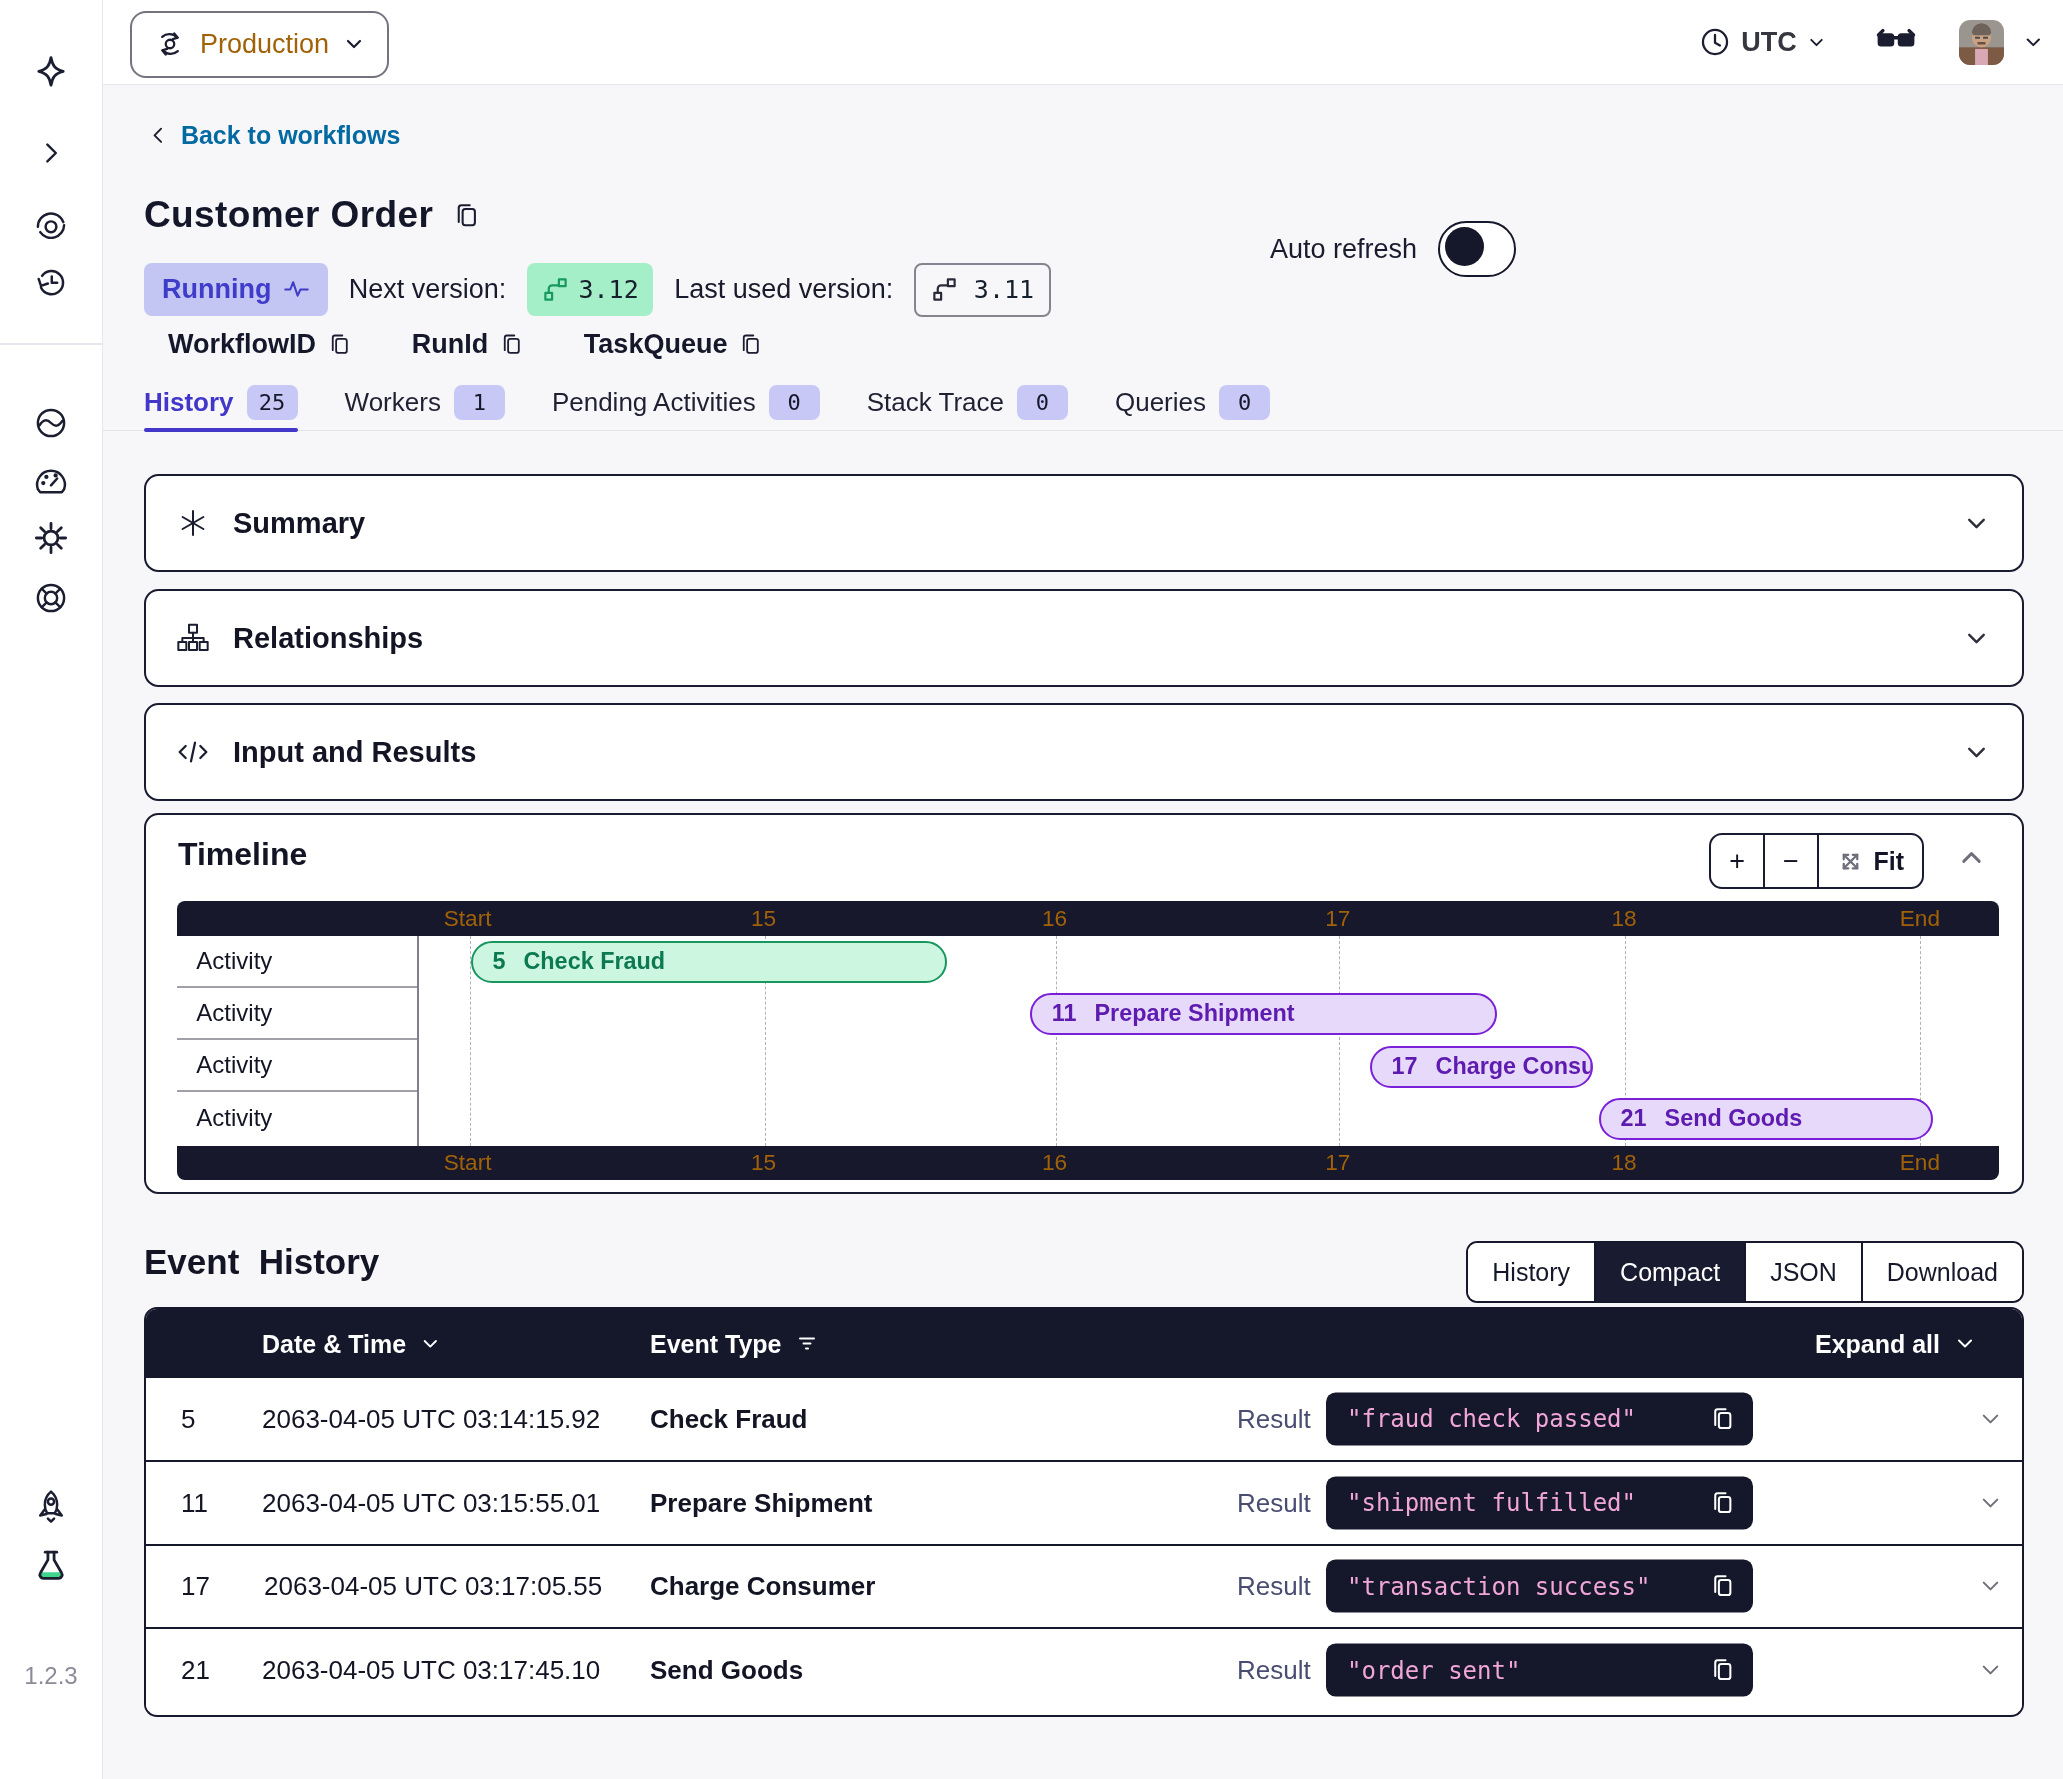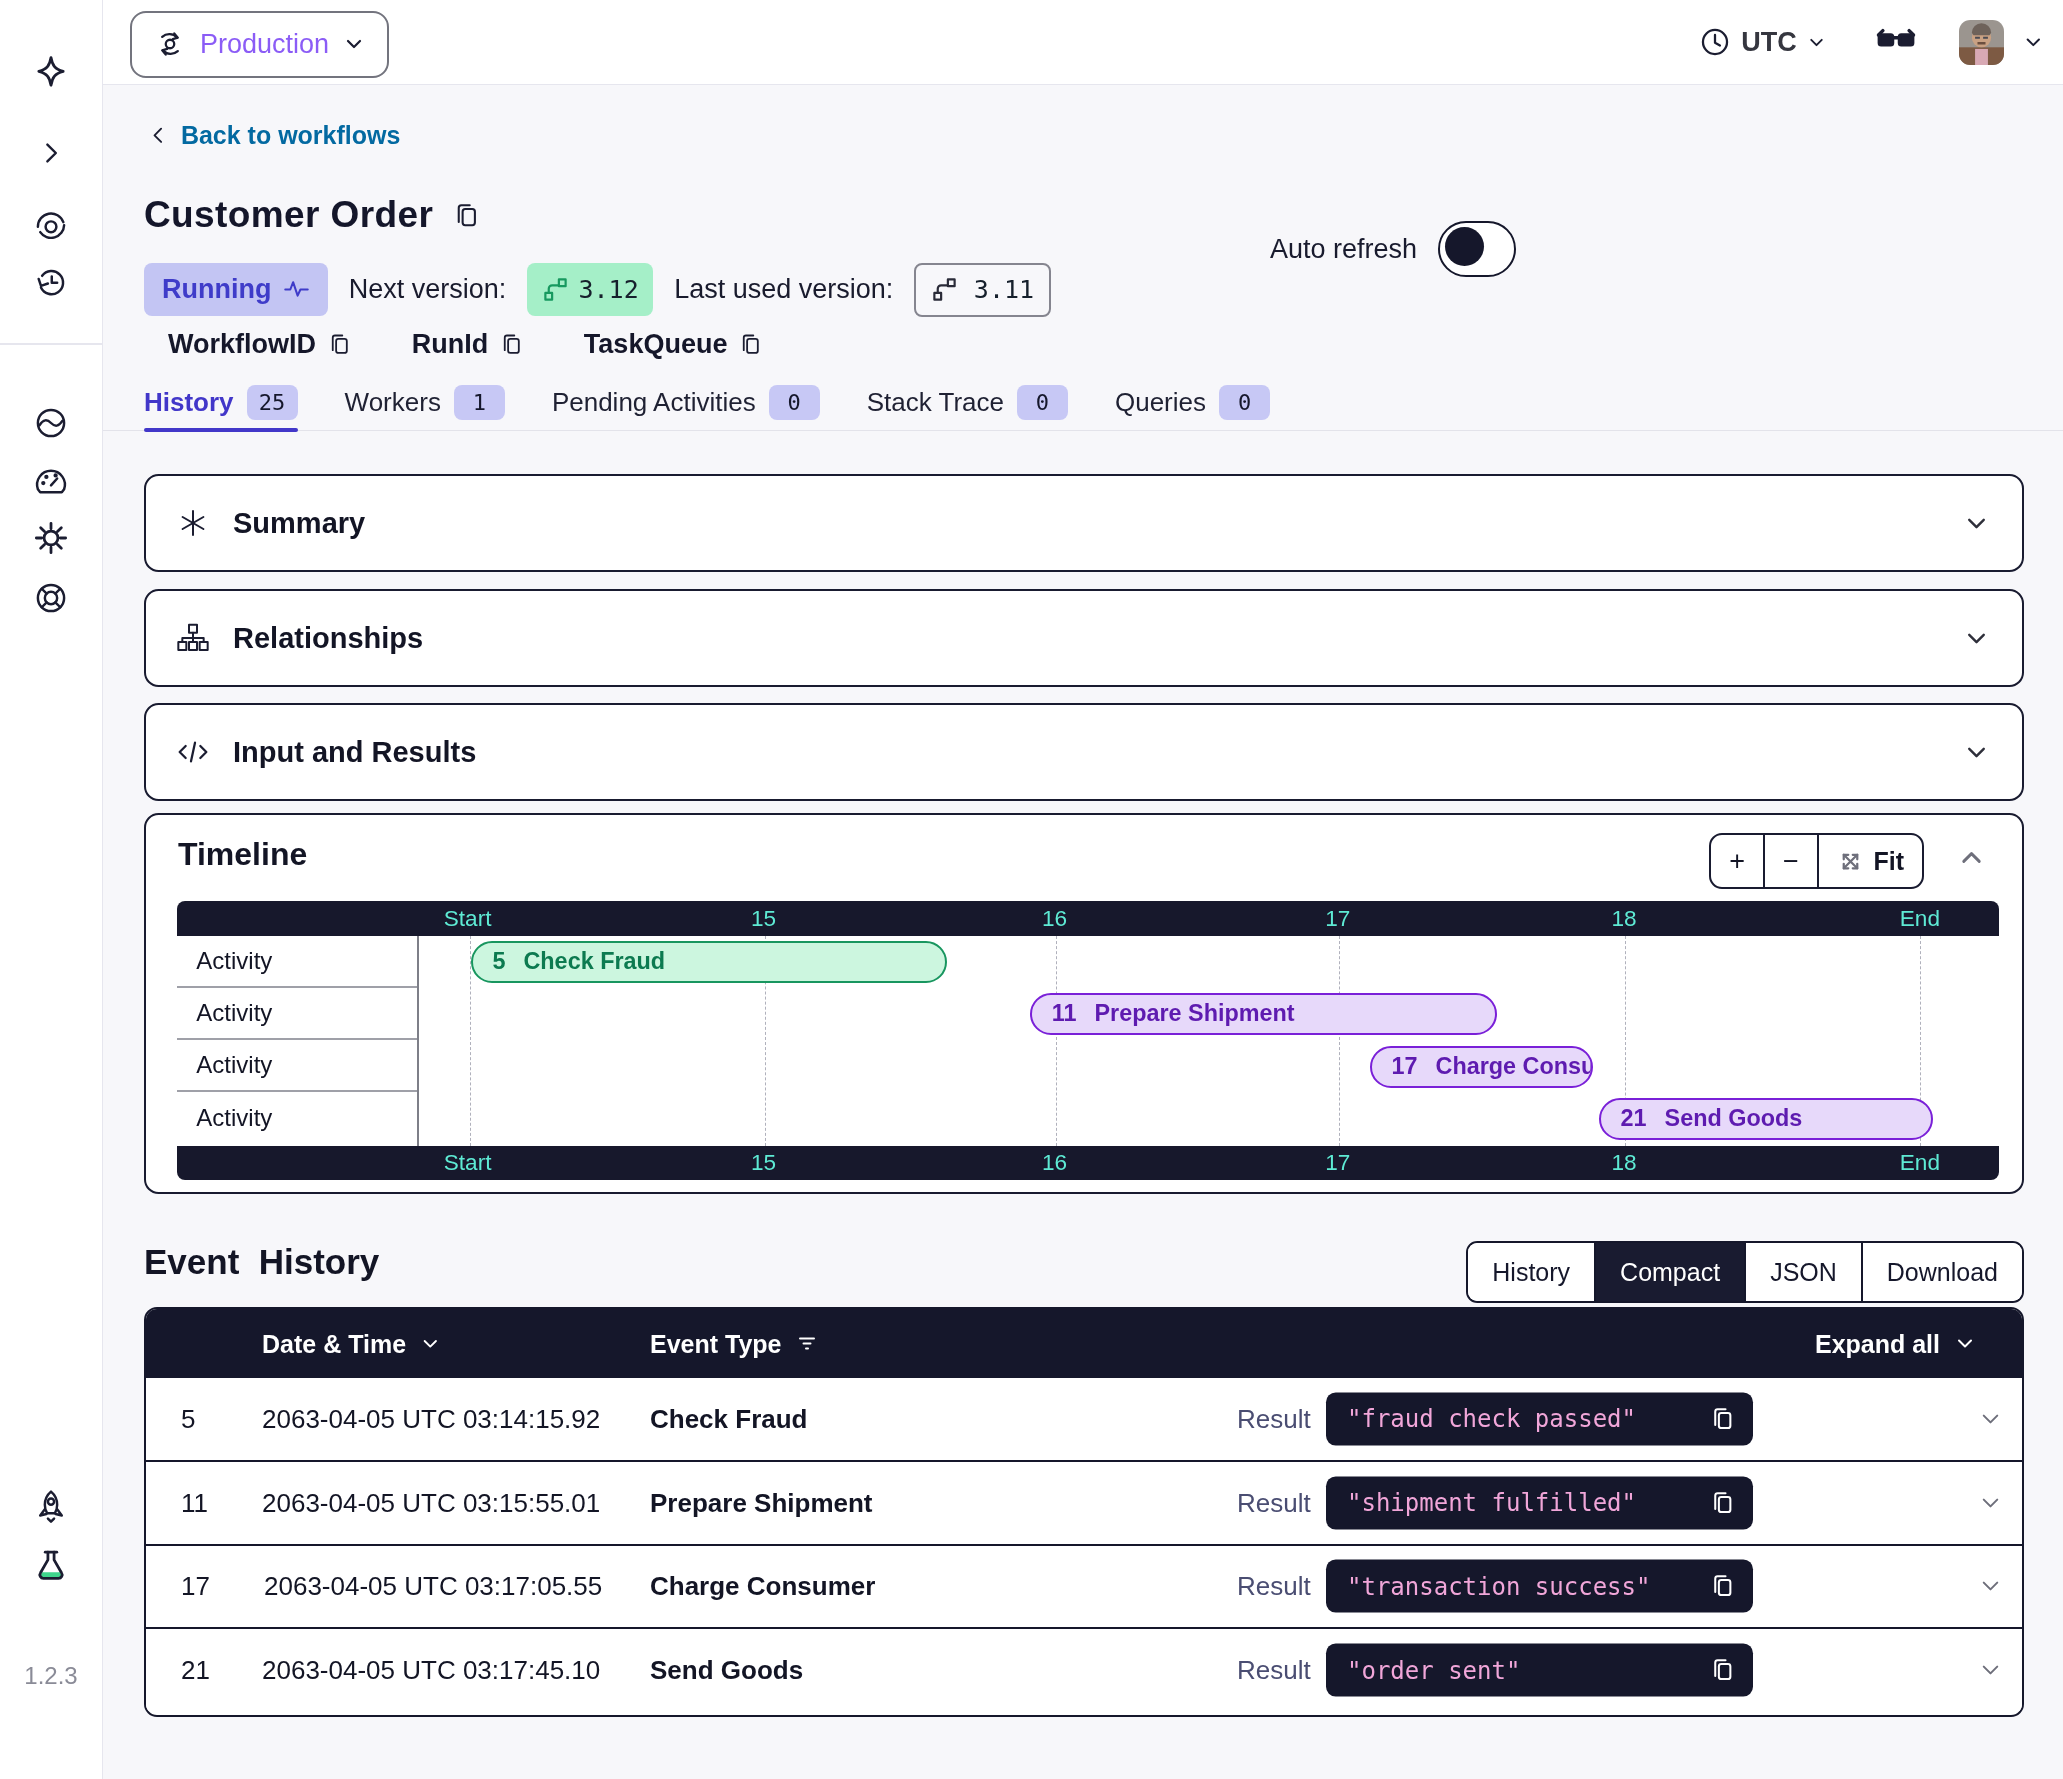--- a/index.html
+++ b/index.html
@@ -15,21 +15,21 @@
   
   .sidebar{position:absolute;left:0;top:0;width:102px;height:1780px;background:#fff;border-right:1.6px solid #e6e6ee;z-index:6;}
   .side-item{position:absolute;left:50%;transform:translate(-50%,-50%);cursor:pointer;}
   .side-div{position:absolute;left:0;right:0;height:1.6px;background:#e6e6ee;}
   .side-version{position:absolute;left:0;width:100%;text-align:center;font-size:24px;color:#8a8b97;}
 
   
   .topbar{position:absolute;left:102px;top:0;right:0;height:84px;background:#fff;border-bottom:1.6px solid #e6e6ee;z-index:5;}
   .ns-btn{position:absolute;left:28px;top:10.5px;height:63px;display:flex;align-items:center;gap:13px;
     padding:0 21px;border:2px solid #73747e;border-radius:16px;background:#fff;cursor:pointer;}
-  .ns-btn .lbl{font-size:27px;color:#8b5cf6;}
+  .ns-btn .lbl{font-size:27px;color:#a16207;}
   .top-right{position:absolute;right:19.3px;top:0;height:84px;display:flex;align-items:center;gap:18px;}
   .tz{display:flex;align-items:center;gap:9.7px;cursor:pointer;}
   .tz .lbl{font-size:27px;font-weight:bold;color:#35363f;}
   .avatar{width:45px;height:45px;border-radius:11.3px;overflow:hidden;cursor:pointer;}
 
   
   .content{position:absolute;left:102px;top:84px;right:0;bottom:0;background:#f7f7fa;}
 
   .back{position:absolute;left:45px;top:37px;display:flex;align-items:center;gap:11.3px;cursor:pointer;}
   .back .lbl{font-size:25px;font-weight:600;color:#0369a1;text-align:right;}
@@ -80,21 +80,21 @@
   .tl-controls .seg{display:flex;align-items:center;justify-content:center;gap:9.7px;padding:0 18px;cursor:pointer;font-size:27px;color:#131525;}
   .tl-controls .seg + .seg{border-left:2.8px solid #191b30;}
   .tl-controls .fit-lbl{font-size:25px;font-weight:600;}
   .tl-collapse{position:absolute;right:35px;top:27px;cursor:pointer;}
 
   .tl-chart{position:absolute;left:31px;top:86px;width:1822px;}
   .tl-axisbar{position:relative;height:35px;background:#17182c;color:#fff;}
   .tl-axisbar.top{border-radius:8px 8px 0 0;}
   .tl-axisbar.bottom{border-radius:0 0 8px 8px;height:34px;}
   .tl-axis-inner{position:absolute;left:240px;right:0;top:0;bottom:0;}
-  .tl-tick{position:absolute;top:50%;transform:translate(-50%,-50%);font-size:22.6px;color:#5eead4;}
+  .tl-tick{position:absolute;top:50%;transform:translate(-50%,-50%);font-size:22.6px;color:#a16207;}
   .tl-body{display:flex;background:#fff;}
   .tl-labels{width:240px;border-right:2.4px solid #7e7f88;}
   .tl-labcell{height:52px;display:flex;align-items:center;padding-left:19.3px;font-size:24px;color:#131525;border-bottom:2.4px solid #9fa0a8;box-sizing:border-box;}
   .tl-labcell:last-child{border-bottom:none;}
   .tl-plot{position:relative;flex:1;height:210px;background:#fff;overflow:hidden;}
   .tl-grid{position:absolute;top:0;bottom:0;width:0;border-left:1.6px dashed #b0b1bc;}
   .tl-lane{position:absolute;left:0;right:0;height:52px;}
   .tl-bar{position:absolute;top:4.8px;height:42px;border-radius:22px;display:flex;align-items:center;gap:18px;
     padding:0 19.3px;box-sizing:border-box;font-size:23.4px;font-weight:600;cursor:pointer;white-space:nowrap;overflow:hidden;}
   .tl-bar.green{background:#ccf6df;border:2.8px solid #18965f;color:#0c7a50;}

